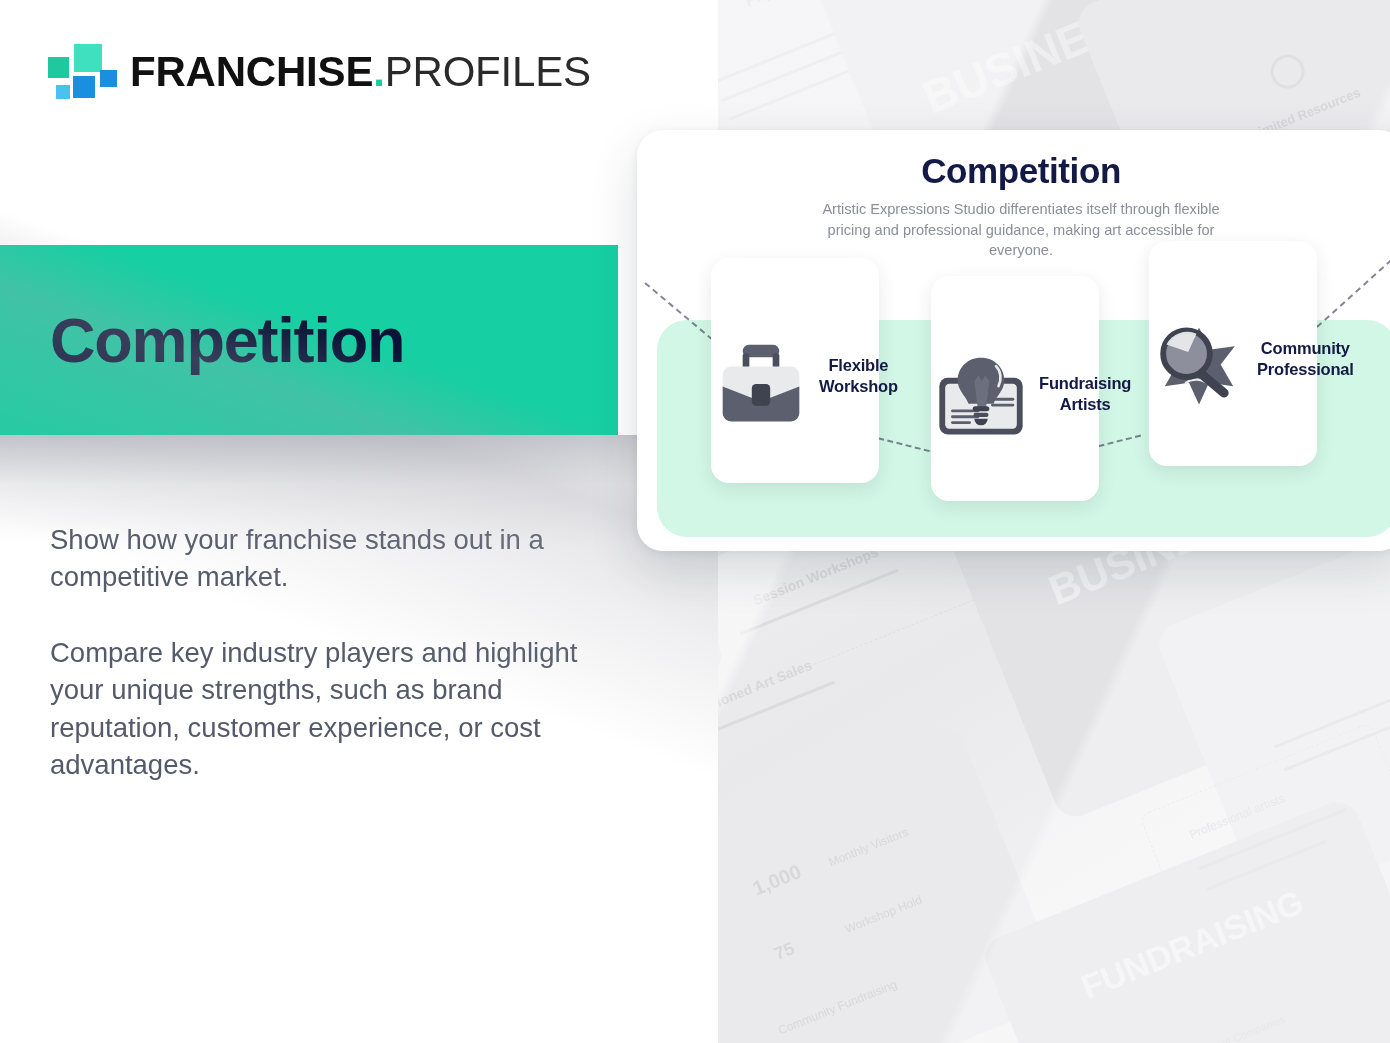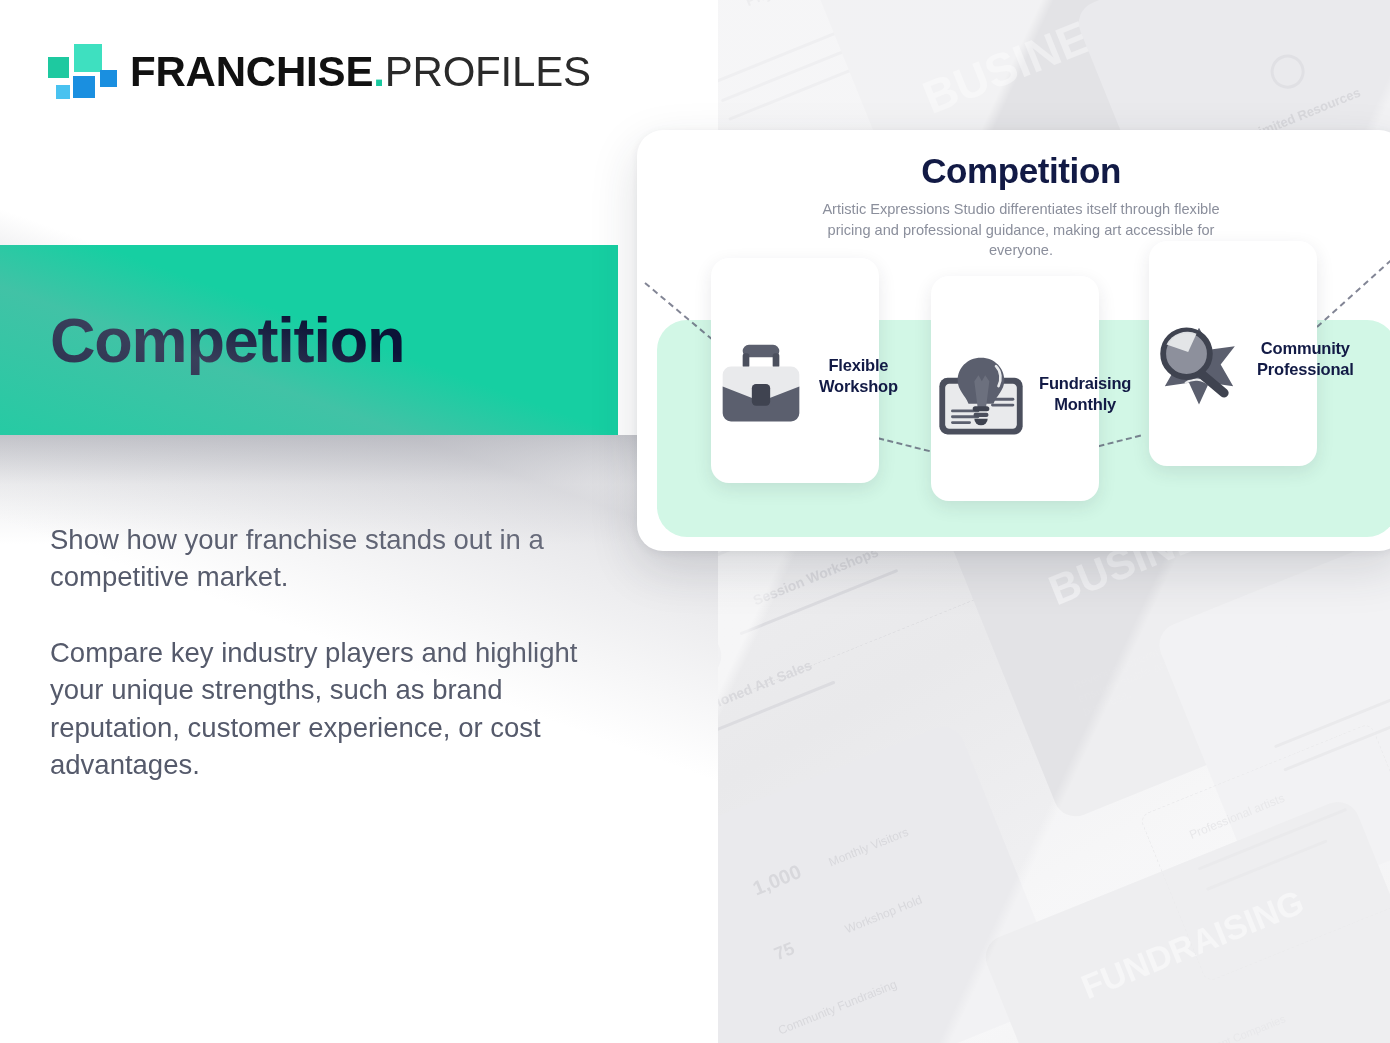--- a/index.html
+++ b/index.html
@@ -439,21 +439,21 @@
           <rect x="72" y="57" width="28" height="3.4" rx="1.7" fill="#5b5f6e"></rect>
 
           <path d="M60 2 C43 2 32 15 32 29 C32 41 41 47 45 57 L75 57 C79 47 88 41 88 29 C88 15 77 2 60 2 Z" fill="#5b5f6e"></path>
           <path d="M78 12 C84 18 85 28 81 36" stroke="#e9eaec" stroke-width="3.2" fill="none" stroke-linecap="round"></path>
           <path d="M52 30 l5 -7 l4 7 l4 -7 l5 7 l-4 32 h-10 z" fill="#6c707e"></path>
           <rect x="50" y="60" width="20" height="6" rx="3" fill="#3f4350"></rect>
           <rect x="51" y="68" width="18" height="5" rx="2.5" fill="#4b4f5d"></rect>
           <path d="M52 75 h16 a8 8 0 0 1 -16 0 z" fill="#3f4350"></path>
         </svg>
       </div>
-      <div class="feat-label"><span>Fundraising</span><br><span>Monthly</span></div>
+      <div class="feat-label"><span>Fundraising</span><br><span>Artists</span></div>
     </div>
 
     <div class="feat feat-3">
       <div class="feat-icon">
         <svg viewBox="0 0 120 110" width="100" height="92" aria-hidden="true">
 
           <path d="M60 8 L74 34 L103 30 L86 52 L101 78 L72 74 L60 100 L48 74 L19 78 L34 52 L17 30 L46 34 Z" fill="#5b5f6e"></path>
           <path d="M40 42 C48 50 60 52 74 44" stroke="#e9eaec" stroke-width="2.6" fill="none" stroke-linecap="round"></path>
           <path d="M44 74 C52 68 64 69 72 76" stroke="#e9eaec" stroke-width="2.6" fill="none" stroke-linecap="round"></path>
 

